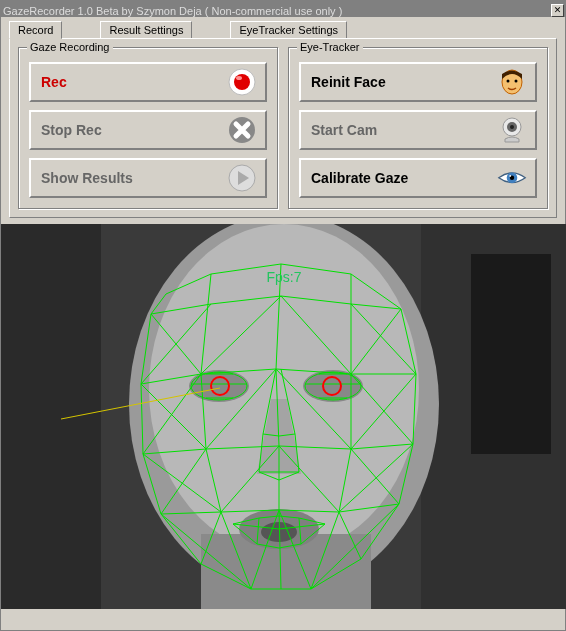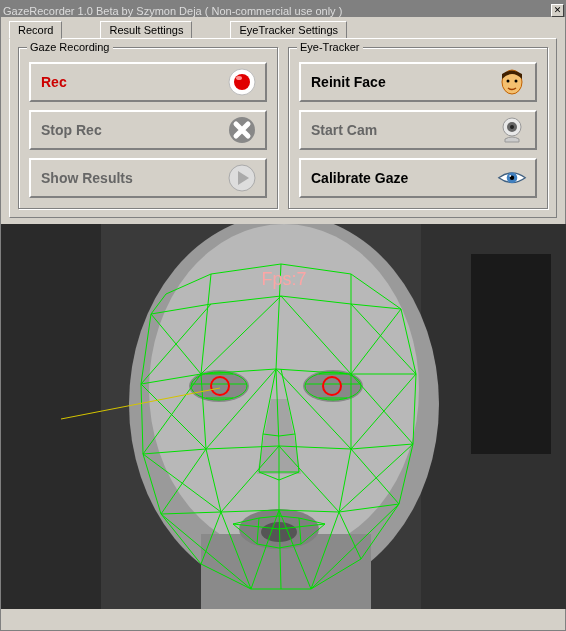--- a/index.html
+++ b/index.html
@@ -89,21 +89,21 @@
   width: 566px;
   height: calc(631px - 246px);
   background: #444;
   display: flex; align-items: center; justify-content: center;
   overflow: hidden;
   position: relative;
 }
 .preview svg { width: 100%; height: 100%; display: block; }
 .fps {
   position: absolute; top: 45px; left: 50%; transform: translateX(-50%);
-  color: #fca5a5; font-size: 18px; font-family: Arial;
+  color: #22c55e; font-size: 14px; font-family: Arial;
 }
 </style>
 </head>
 <body>
 
 <div class="window">
 
   <div class="titlebar">
     <span class="titlebar-text">GazeRecorder 1.0 Beta  by Szymon Deja  ( Non-commercial use only )</span>
     <div class="close-btn">

